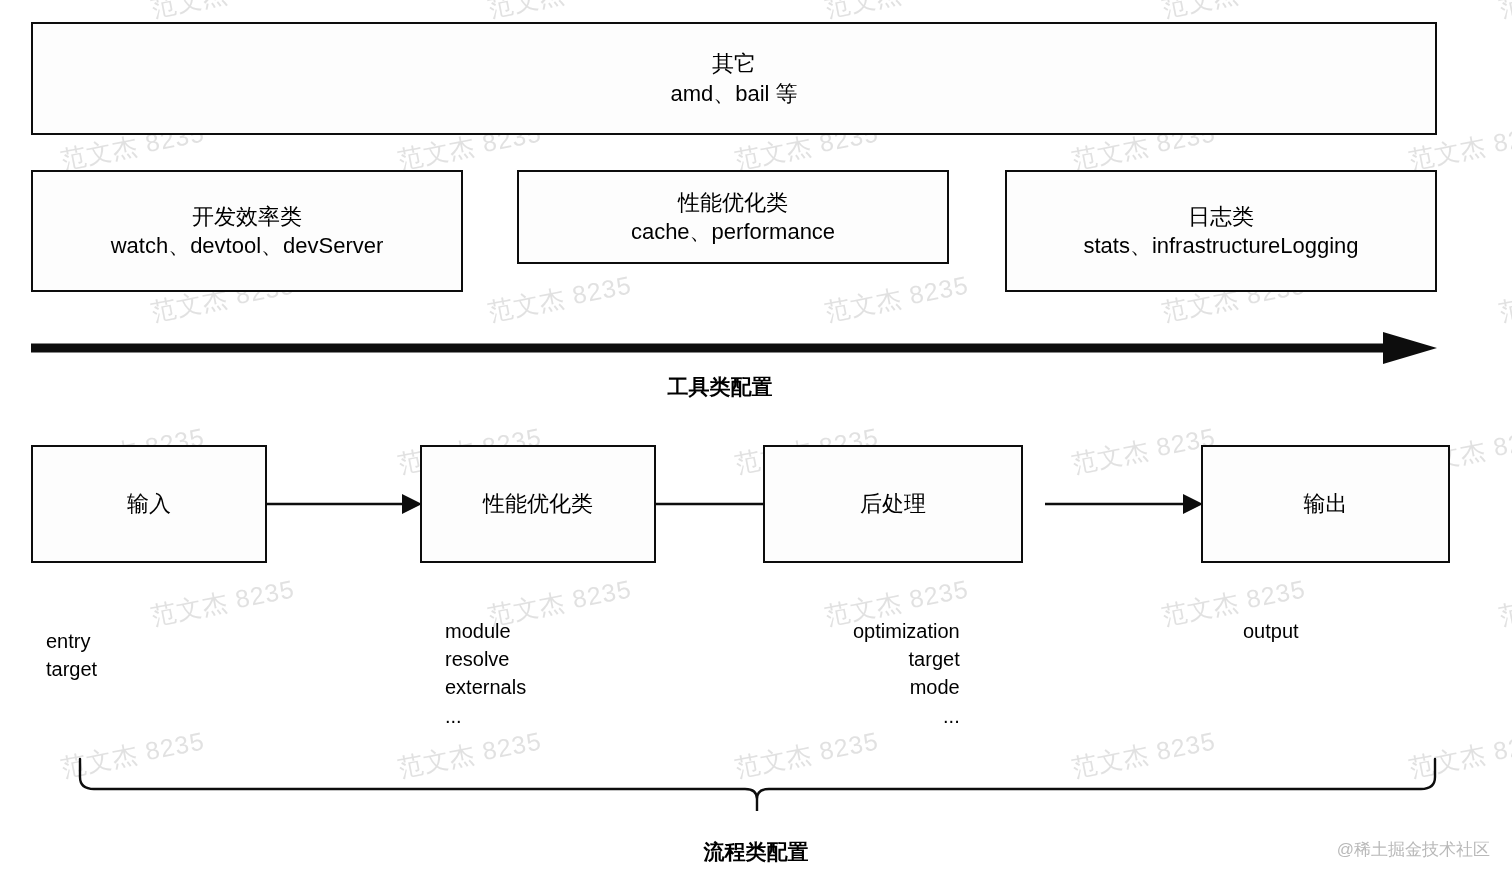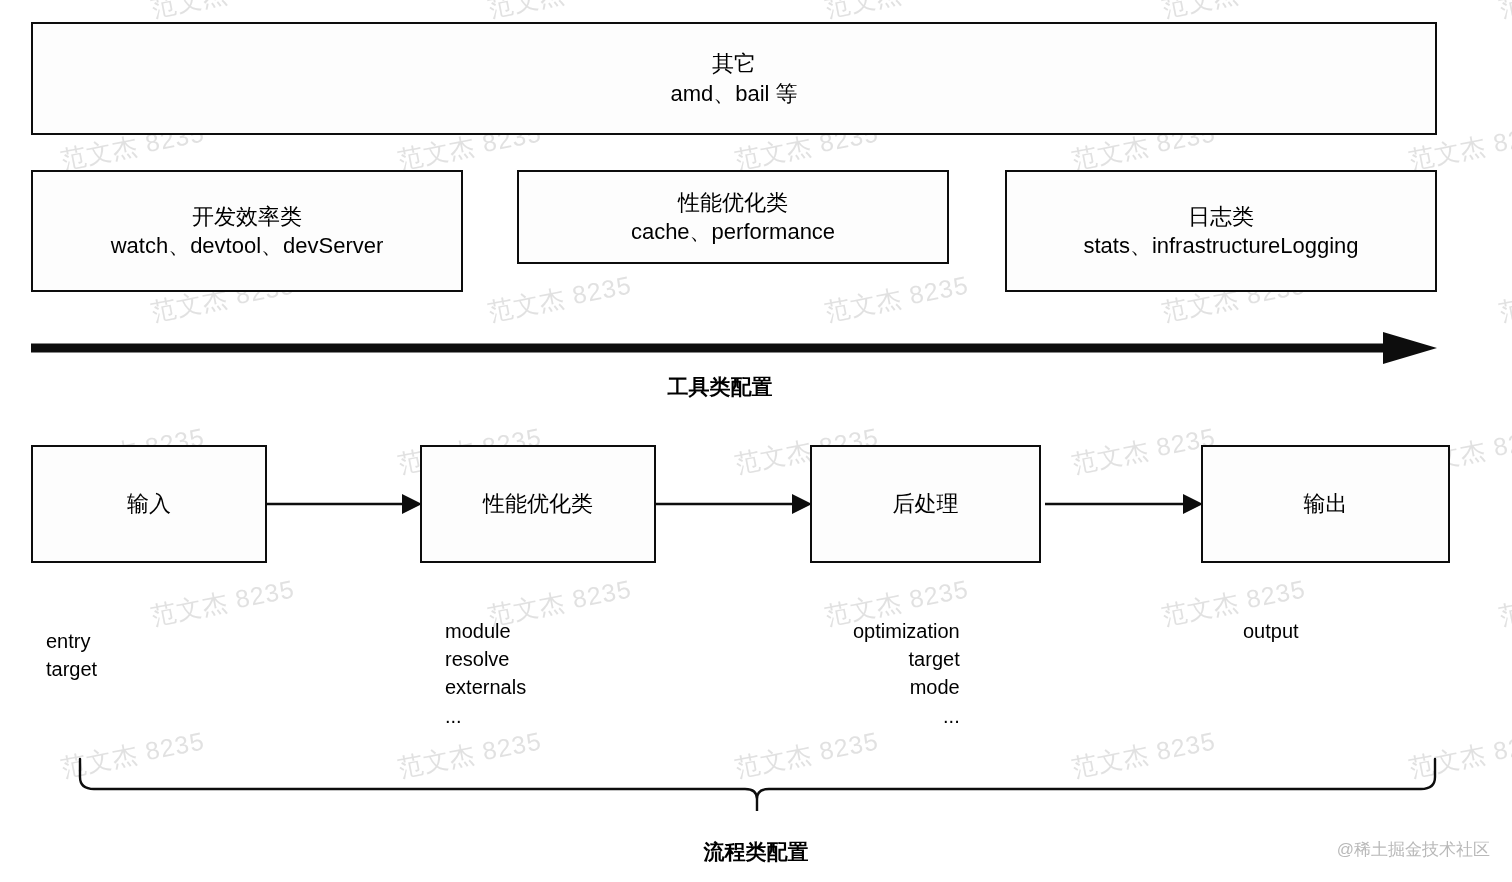--- a/index.html
+++ b/index.html
@@ -89,21 +89,21 @@
     z-index: 3;
   }
 
   
   .flow-box {
     top: 445px;
     height: 118px;
   }
   #flow-1 { left: 31px;   width: 236px; }
   #flow-2 { left: 420px;  width: 236px; }
-  #flow-3 { left: 810px;  width: 231px; }
+  #flow-3 { left: 763px;  width: 260px; }
   #flow-4 { left: 1201px; width: 249px; }
   .flow-label { font-size: 22px; }
 
   
   .connector {
     position: absolute;
     top: 487px;
     height: 34px;
     z-index: 2;
   }

